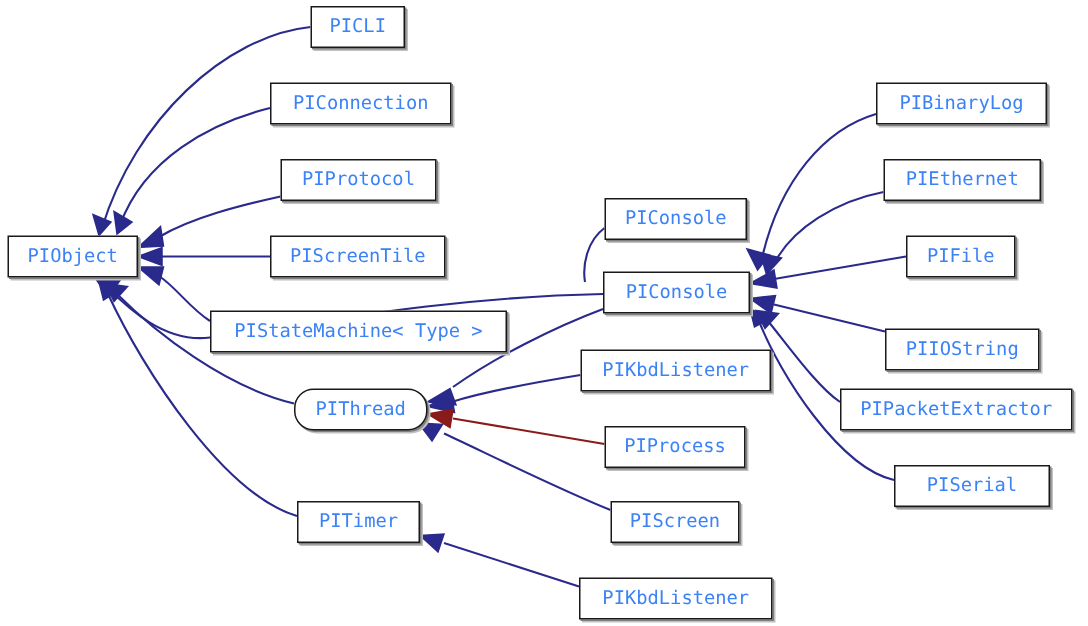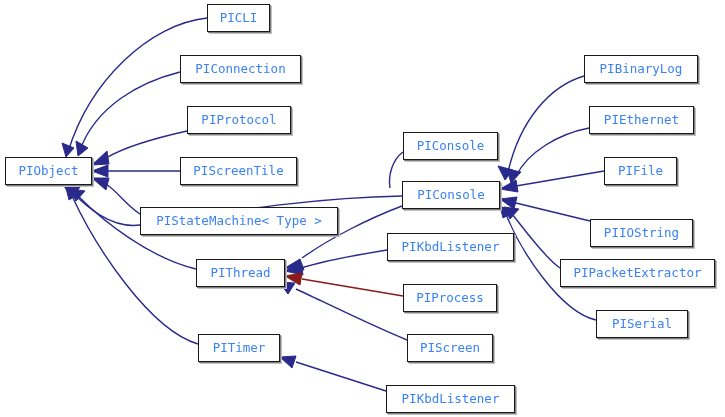--- a/index.html
+++ b/index.html
@@ -166,21 +166,21 @@
       </div>
       <div class="node" style="left: 187px; top: 106px; width: 104px;">
         <span>PIProtocol</span>
       </div>
       <div class="node" style="left: 180px; top: 157px; width: 117px;">
         <span>PIScreenTile</span>
       </div>
       <div class="node" style="left: 140px; top: 207px; width: 198px;">
         <span>PIStateMachine&lt; Type &gt;</span>
       </div>
-      <div class="node" style="left: 196px; top: 259px; width: 89px;">
+      <div class="node" style="left: 196px; top: 259px; width: 89px; border-radius: 13px;">
         <span>PIThread</span>
       </div>
       <div class="node" style="left: 198px; top: 334px; width: 82px;">
         <span>PITimer</span>
       </div>
       <div class="node" style="left: 403px; top: 132px; width: 95px;">
         <span>PIConsole</span>
       </div>
       <div class="node" style="left: 402px; top: 181px; width: 98px;">
         <span>PIConsole</span>
@@ -205,17 +205,17 @@
       </div>
       <div class="node" style="left: 604px; top: 157px; width: 73px; text-align: right;">
         <span>PIFile</span>
       </div>
       <div class="node" style="left: 590px; top: 219px; width: 103px;">
         <span>PIIOString</span>
       </div>
       <div class="node" style="left: 560px; top: 259px; width: 155px;">
         <span>PIPacketExtractor</span>
       </div>
-      <div class="node" style="left: 596px; top: 310px; width: 92px;">
+      <div class="node" style="left: 596px; top: 310px; width: 104px;">
         <span>PISerial</span>
       </div>
     </div>
 </div>
 
 </body></html>

